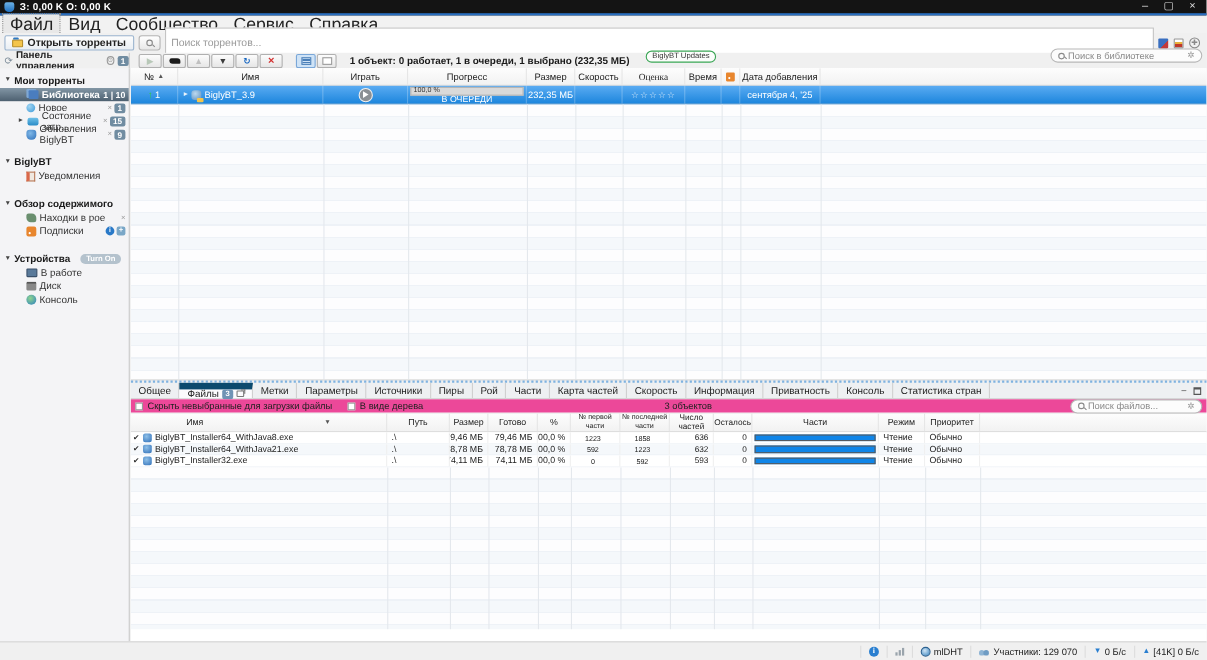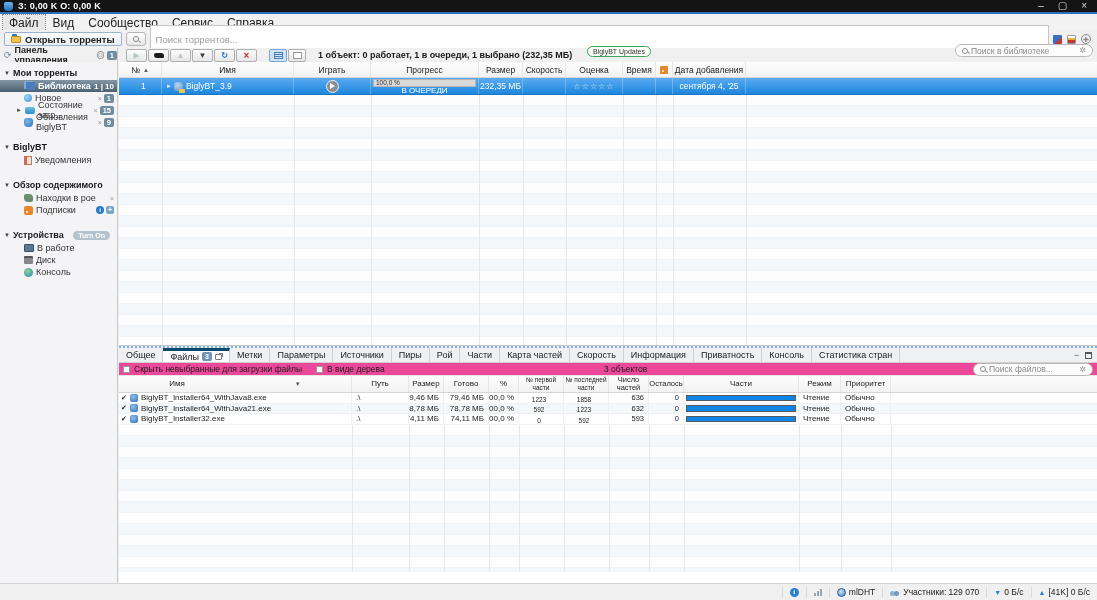--- a/index.html
+++ b/index.html
@@ -9,21 +9,21 @@
 
   
   .titlebar { position:absolute; top:0; left:0; right:0; height:14px; background:#141414; border-bottom:2px solid #2a6fc0; display:flex; align-items:center; padding:0 4px; color:#fff; }
   .app-icon { width:9px; height:9px; background:linear-gradient(#6db3e8,#1f6fbf); border-radius:2px 2px 4px 4px; margin-right:5px; }
   .titlebar-text { font-weight:bold; font-size:9px; letter-spacing:.2px; flex:1; }
   .win-btns { display:flex; gap:14px; margin-right:6px; color:#ddd; font-size:10px; }
   .win-btn { cursor:default; line-height:10px; }
 
   
   .menubar { position:absolute; top:16px; left:0; right:0; height:14px; background:#f2f2f2; display:flex; align-items:center; padding-left:3px; gap:2px; }
-  .menu-item { padding:1px 6px; font-size:12px; color:#222; }
+  .menu-item { padding:1px 6px; font-size:16px; color:#222; }
   .menu-item.focused { outline:1px dotted #888; background:#e8e8e8; }
 
   
   .toolbar1 { position:absolute; top:30px; left:0; right:0; height:18px; background:#f0f0f0; display:flex; align-items:center; padding:0 4px; gap:4px; }
   .btn-open { display:flex; align-items:center; gap:4px; border:1px solid #9ab4cf; background:linear-gradient(#fdfdfd,#e9eef3); border-radius:2px; height:14px; padding:0 6px; font-size:9.5px; font-weight:bold; color:#222; }
   .folder-ico { width:10px; height:7px; background:#f4c54c; border:1px solid #b98f2a; border-radius:1px; position:relative; }
   .folder-ico::before { content:""; position:absolute; top:-3px; left:0; width:5px; height:2px; background:#2e78c2; border-radius:1px 1px 0 0; }
   .btn-search { width:20px; height:14px; border:1px solid #b5b5b5; border-radius:3px; background:linear-gradient(#fff,#e8e8e8); display:flex; align-items:center; justify-content:center; }
   .mag { width:6px; height:6px; border:1.4px solid #8a8a8a; border-radius:50%; position:relative; display:inline-block; }
   .mag::after { content:""; position:absolute; width:3px; height:1.4px; background:#8a8a8a; transform:rotate(45deg); right:-3px; bottom:-1px; }
@@ -81,21 +81,21 @@
   .circle-badge { width:8px; height:8px; background:#2979c8; color:#fff; border-radius:50%; font-size:6px; line-height:8px; text-align:center; font-weight:bold; }
   .plus-badge { width:8px; height:8px; background:#7aa7c7; color:#fff; border-radius:2px; font-size:7px; line-height:8px; text-align:center; font-weight:bold; }
   .turnon-pill { background:#b4c2cd; color:#fff; font-size:7px; border-radius:7px; padding:0 5px; line-height:9px; margin-left:auto; margin-right:3px; }
   .sb-gap { height:11px; }
 
   
   .content { position:absolute; top:62px; left:119px; right:0; bottom:17px; background:#fff; }
   .t-table { position:absolute; top:0; left:0; right:0; height:283px; overflow:hidden; }
   .t-head { display:flex; height:16px; background:linear-gradient(#fdfdfd,#f2f2f2); border-bottom:1px solid #d6d6d6; align-items:center; font-size:8.5px; color:#222; }
   .t-head > div, .t-row > div { height:100%; display:flex; align-items:center; justify-content:center; border-right:1px solid #e6e6e6; overflow:hidden; white-space:nowrap; }
-  .c-num{width:43px;} .c-name{width:132px;} .c-play{width:77px;} .c-prog{width:108px;} .c-size{width:44px;} .c-speed{width:43px;} .c-rate{width:57px;} .c-eta{width:33px;} .c-rss{width:17px;} .c-date{width:73px;} .c-rest{flex:1; border-right:none!important;}
+  .c-num{width:43px;} .c-name{width:132px;} .c-play{width:77px;} .c-prog{width:108px;} .c-size{width:44px;} .c-speed{width:43px;} .c-rate{width:57px;font-family:Liberation Serif, serif;} .c-eta{width:33px;} .c-rss{width:17px;} .c-date{width:73px;} .c-rest{flex:1; border-right:none!important;}
   .sort-asc { font-size:6px; color:#555; margin-left:3px; }
   .rss-head { width:8px; height:8px; background:#e8862e; border-radius:1px; position:relative; }
   .rss-head::after { content:""; position:absolute; left:1.5px; bottom:1.5px; width:2px; height:2px; background:#fff; border-radius:50%; }
   .t-row { display:flex; height:17px; background:linear-gradient(#5aabf2,#1d86dd); color:#fff; font-size:8.5px; border-bottom:1px solid #1a76c4; }
   .t-row > div { border-right:1px solid rgba(255,255,255,.25); }
   .green-up { color:#2ecc40; font-weight:bold; font-size:9px; margin-right:2px; }
   .row-expander { font-size:6px; margin:0 2px; color:#eaf4fc; }
   .torrent-ico { width:9px; height:9px; background:radial-gradient(circle at 40% 35%,#bcd8ef,#5a8fc0); border-radius:3px; position:relative; margin-right:3px; }
   .torrent-ico::after { content:""; position:absolute; right:-2px; bottom:-2px; width:6px; height:4px; background:#f4c54c; border-radius:1px; }
   .t-name-cell { justify-content:flex-start !important; padding-left:2px; }
@@ -106,21 +106,21 @@
   .prog-status { font-size:8px; line-height:8px; color:#fff; }
   .rating { color:rgba(255,255,255,.75); font-size:8px; letter-spacing:1px; }
   .t-stripes { position:absolute; top:33px; left:0; right:0; height:250px;
     background:repeating-linear-gradient(to bottom,#fdfdfe 0 10px,#eef2f7 10px 11px,#f5f8fb 11px 21px,#eef2f7 21px 22px); }
   .vl { position:absolute; top:0; bottom:0; width:1px; background:#e4e8ed; }
 
   
   .details { position:absolute; left:0; right:0; top:283px; bottom:0; background:#fff; border-top:1px solid #c9c9c9; }
   .tabbar { height:17px; background:#eef0f2; border-top:2px dotted #7fb2e0; border-bottom:1px solid #d0d0d0; display:flex; align-items:stretch; font-size:9px; color:#222; }
   .tab { display:flex; align-items:center; gap:3px; padding:0 7px; border-right:1px solid #d0d0d0; white-space:nowrap; }
-  .tab.active { background:#fbfbfd; font-weight:normal; border-top:3px solid #0c4a6e; }
+  .tab.active { background:#fbfbfd; font-weight:normal; border-top:6px solid #0c4a6e; }
   .tab-badge { background:#6f93b5; color:#fff; border-radius:2px; font-size:7px; padding:0 3px; line-height:9px; font-weight:bold; }
   .popout-ico { width:7px; height:6px; border:1px solid #7a7a7a; border-radius:1px; position:relative; }
   .popout-ico::after { content:""; position:absolute; right:-2px; top:-2px; width:3px; height:3px; border-top:1px solid #7a7a7a; border-right:1px solid #7a7a7a; }
   .tabbar-right { margin-left:auto; display:flex; align-items:center; gap:6px; padding-right:5px; color:#555; }
   .mini-btn { font-size:9px; line-height:9px; }
   .restore-ico { width:7px; height:7px; border:1px solid #555; border-top:2px solid #555; }
 
   .filter-row { height:12px; display:flex; align-items:center; gap:14px; padding-left:4px; font-size:8.5px; color:#222; background:#ec4899; position:relative; }
   .chk { width:7px; height:7px; border:1px solid #9a9a9a; background:#fff; display:inline-block; margin-right:4px; vertical-align:-1px; }
   .objects-count { position:absolute; left:485px; }

